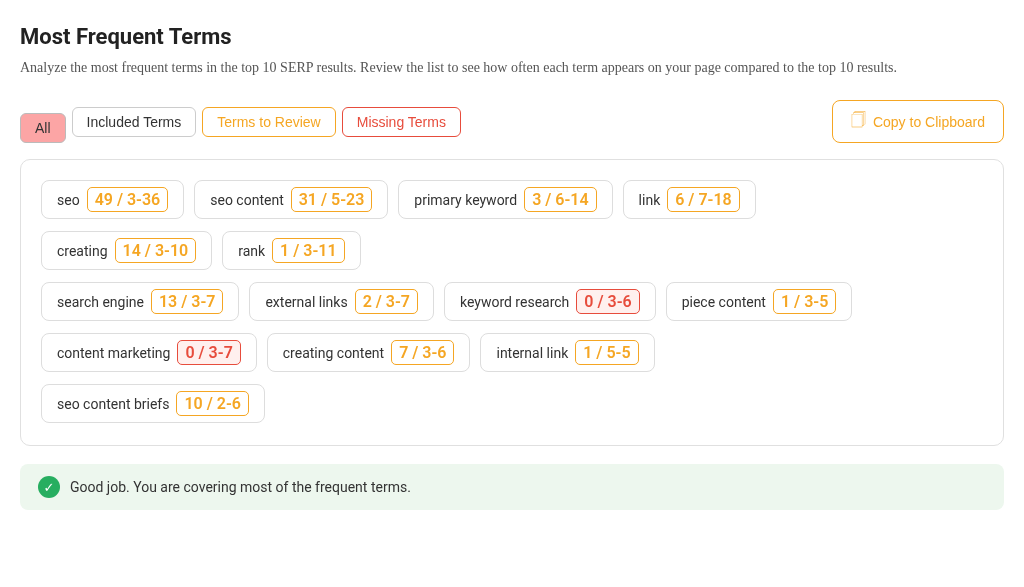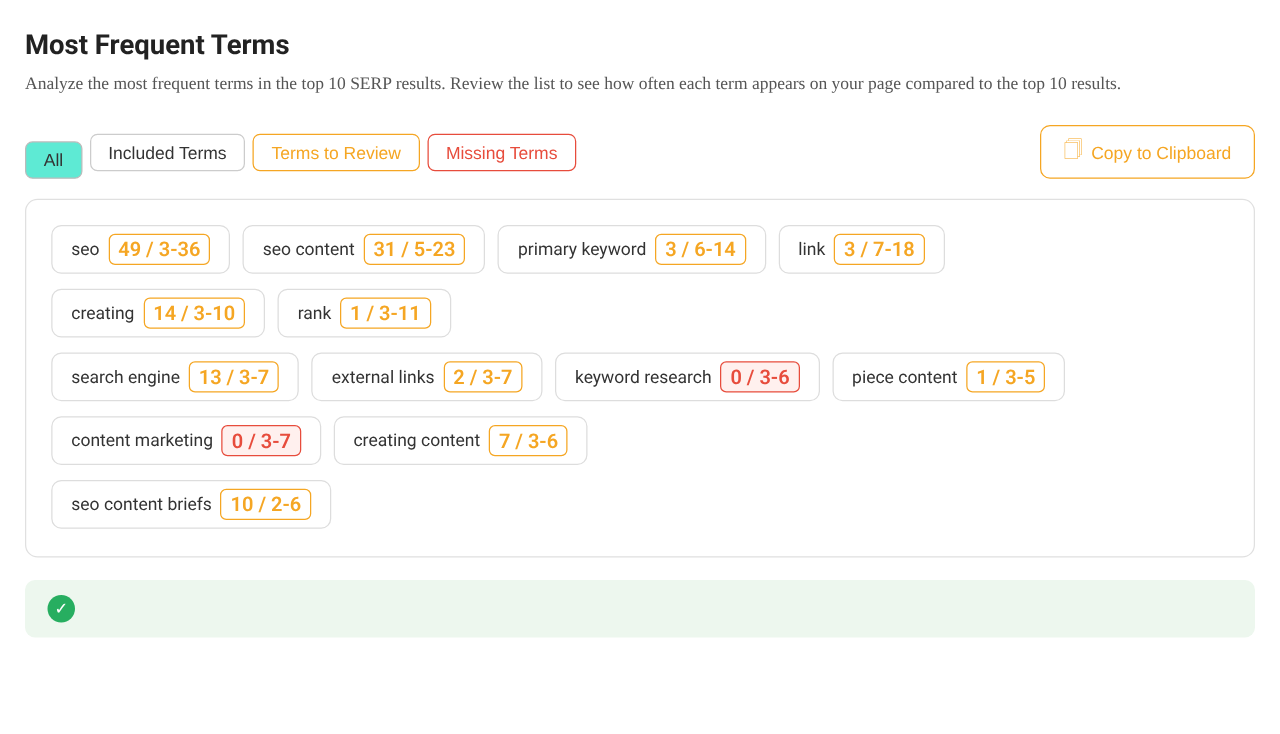--- a/index.html
+++ b/index.html
@@ -37,21 +37,21 @@
       padding: 6px 14px;
       border-radius: 6px;
       border: 1px solid #ccc;
       background: #fff;
       font-size: 14px;
       cursor: pointer;
       font-weight: 500;
       color: #333;
     }
     .tab-btn.active-all {
-      background: #5eead4;
+      background: #fca5a5;
       border-color: #bbb;
       margin-top: 13px;
     }
     .tab-btn.active-review {
       border-color: #f5a623;
       color: #f5a623;
       background: #fff;
     }
     .tab-btn.active-missing {
       border-color: #e74c3c;
@@ -167,21 +167,21 @@
       <div class="term-chip">
         <span>seo content</span>
         <span class="term-badge badge-orange">31 / 5-23</span>
       </div>
       <div class="term-chip">
         <span>primary keyword</span>
         <span class="term-badge badge-orange">3 / 6-14</span>
       </div>
       <div class="term-chip">
         <span>link</span>
-        <span class="term-badge badge-orange">3 / 7-18</span>
+        <span class="term-badge badge-orange">6 / 7-18</span>
       </div>
     </div>
     <div class="terms-row">
       <div class="term-chip">
         <span>creating</span>
         <span class="term-badge badge-orange">14 / 3-10</span>
       </div>
       <div class="term-chip">
         <span>rank</span>
         <span class="term-badge badge-orange">1 / 3-11</span>
@@ -207,24 +207,29 @@
     </div>
     <div class="terms-row">
       <div class="term-chip">
         <span>content marketing</span>
         <span class="term-badge badge-red">0 / 3-7</span>
       </div>
       <div class="term-chip">
         <span>creating content</span>
         <span class="term-badge badge-orange">7 / 3-6</span>
       </div>
+      <div class="term-chip">
+        <span>internal link</span>
+        <span class="term-badge badge-orange">1 / 5-5</span>
+      </div>
     </div>
     <div class="terms-row">
       <div class="term-chip">
         <span>seo content briefs</span>
         <span class="term-badge badge-orange">10 / 2-6</span>
       </div>
     </div>
   </div>
 
 <div class="status-bar">
   <div class="status-icon">✓</div>
+  <span class="status-text">Good job. You are covering most of the frequent terms.</span>
 </div>
 
 </body></html>

